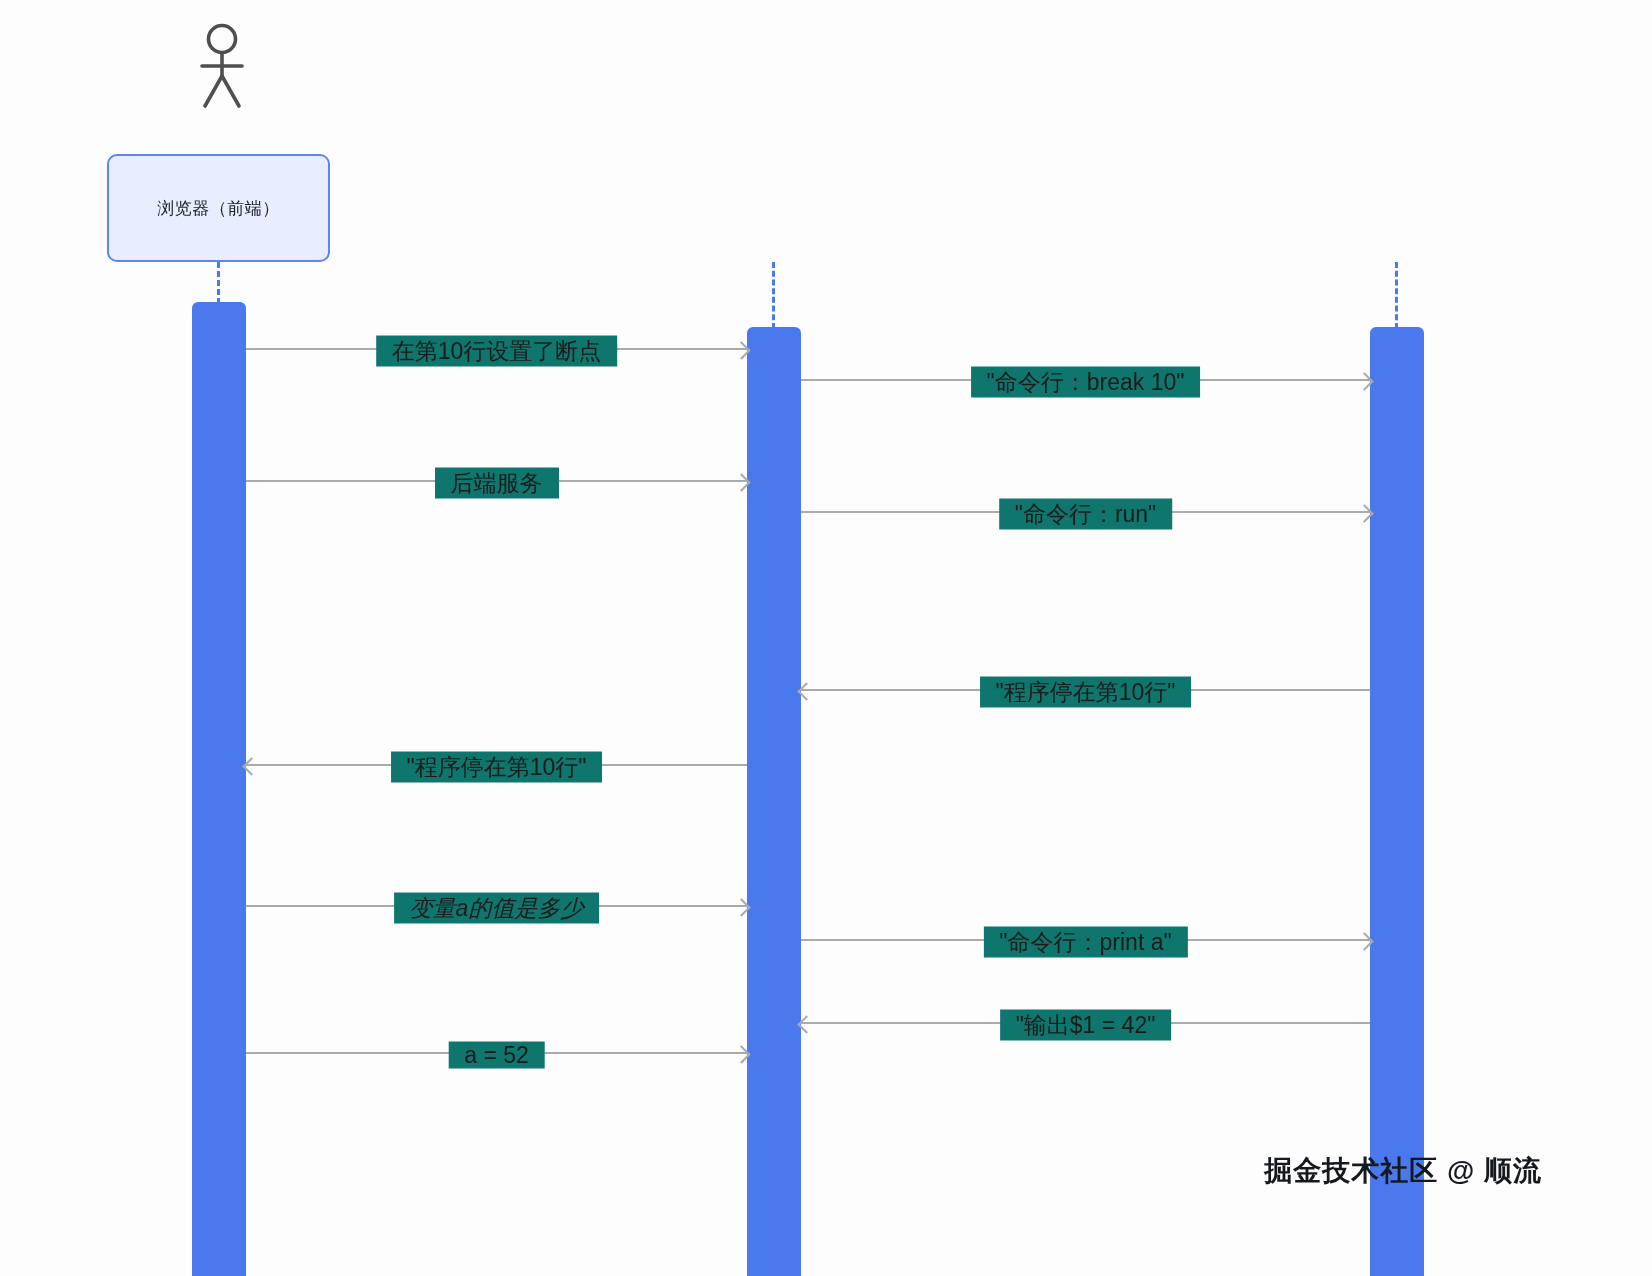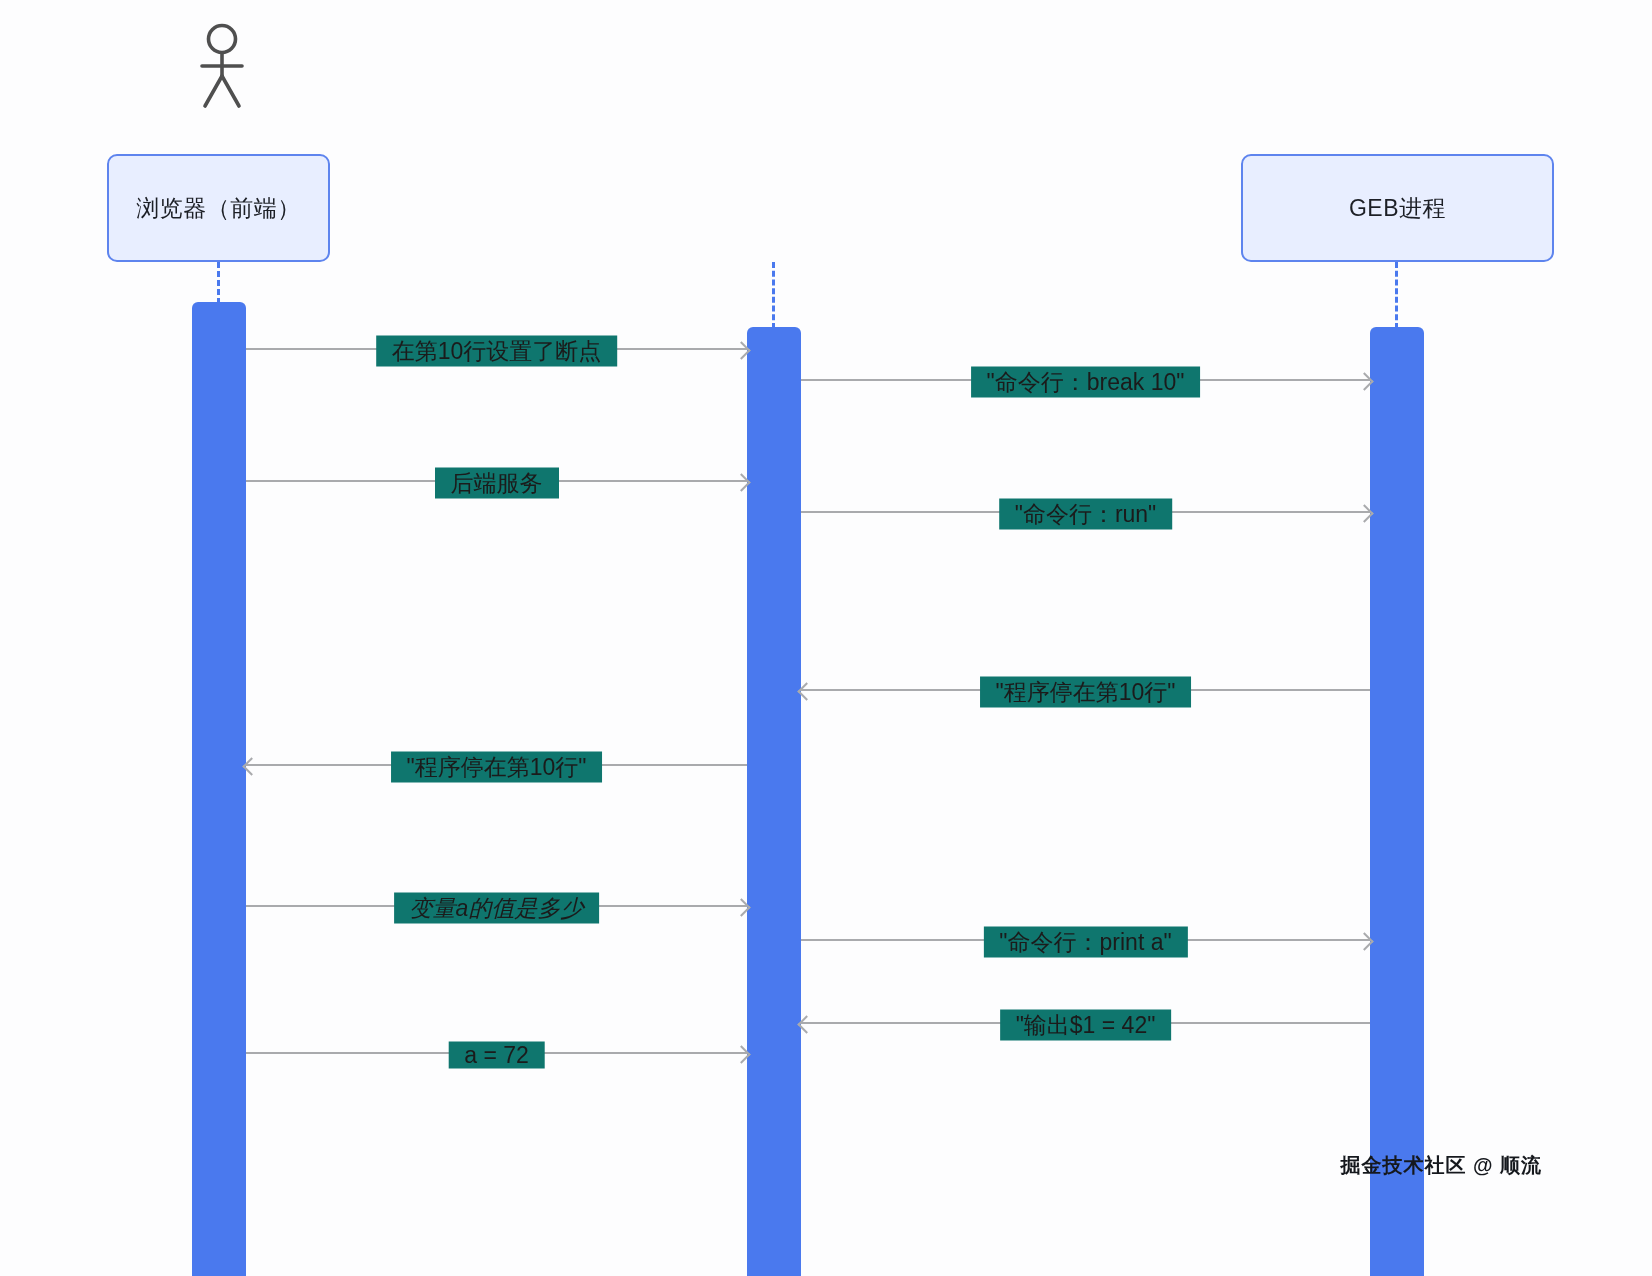--- a/index.html
+++ b/index.html
@@ -12,21 +12,21 @@
   }
 
   
   .actor { position:absolute; left:190px; top:22px; }
 
   
   .pbox {
     position:absolute; top:154px; height:108px;
     background:#e8eeff; border:2px solid #5e84ee; border-radius:10px;
     display:flex; align-items:center; justify-content:center;
-    font-size:23px; color:#1c1f26; letter-spacing:0.5px;
+    font-size:17px; color:#1c1f26; letter-spacing:0.5px;
   }
   .pbox-browser { left:107px; width:223px; }
   .pbox-backend { left:620px; width:308px; }
   .pbox-geb     { left:1241px; width:313px; }
 
   
   .lifeline { position:absolute; width:0; border-left:3px dashed #4a79ee; }
   .lifeline-browser { left:217px; top:262px; height:42px; }
   .lifeline-backend { left:772px; top:262px; height:67px; }
   .lifeline-geb     { left:1395px; top:262px; height:67px; }
@@ -63,43 +63,40 @@
   .m3 { top:511px; }
   .m4 { top:689px; }
   .m5 { top:764px; }
   .m6 { top:905px;font-style:italic; }
   .m7 { top:939px; }
   .m8 { top:1022px; }
   .m9 { top:1052px; }
 
   .watermark {
     position:absolute; right:110px; top:1152px; z-index:5;
-    font-size:20px; font-weight:600; color:#15181d; letter-spacing:1px;
+    font-size:28px; font-weight:600; color:#15181d; letter-spacing:1px;
   }
 </style>
 </head>
 <body>
 
 <div class="canvas">
 
   <svg class="actor" width="64" height="92" viewBox="0 0 64 92">
     <g fill="none" stroke="#4f4f4f" stroke-width="3.6" stroke-linecap="round">
       <circle cx="32" cy="17" r="13.5"></circle>
       <line x1="32" y1="31" x2="32" y2="54"></line>
       <line x1="12" y1="44" x2="52" y2="44"></line>
       <line x1="32" y1="54" x2="15" y2="84"></line>
       <line x1="32" y1="54" x2="49" y2="84"></line>
     </g>
   </svg>
 
   <div class="pbox pbox-browser">
     <span>浏览器（前端）</span>
-  </div>
-  <div class="pbox pbox-geb">
-    <span>GEB进程</span>
   </div>
 
   <div class="lifeline lifeline-browser"></div>
   <div class="lifeline lifeline-backend"></div>
   <div class="lifeline lifeline-geb"></div>
 
   <div class="activation activation-browser"></div>
   <div class="activation activation-backend"></div>
   <div class="activation activation-geb"></div>
 
@@ -143,18 +140,18 @@
     <span class="msg-label">"命令行：print a"</span>
   </div>
 
   <div class="msg span-right dir-left m8">
     <span class="arrow-head"></span>
     <span class="msg-label">"输出$1 = 42"</span>
   </div>
 
   <div class="msg span-left dir-right m9">
     <span class="arrow-head"></span>
-    <span class="msg-label">a = 72</span>
+    <span class="msg-label">a = 52</span>
   </div>
 
   <div class="watermark">掘金技术社区 @ 顺流</div>
 
 </div>
 
 </body></html>

